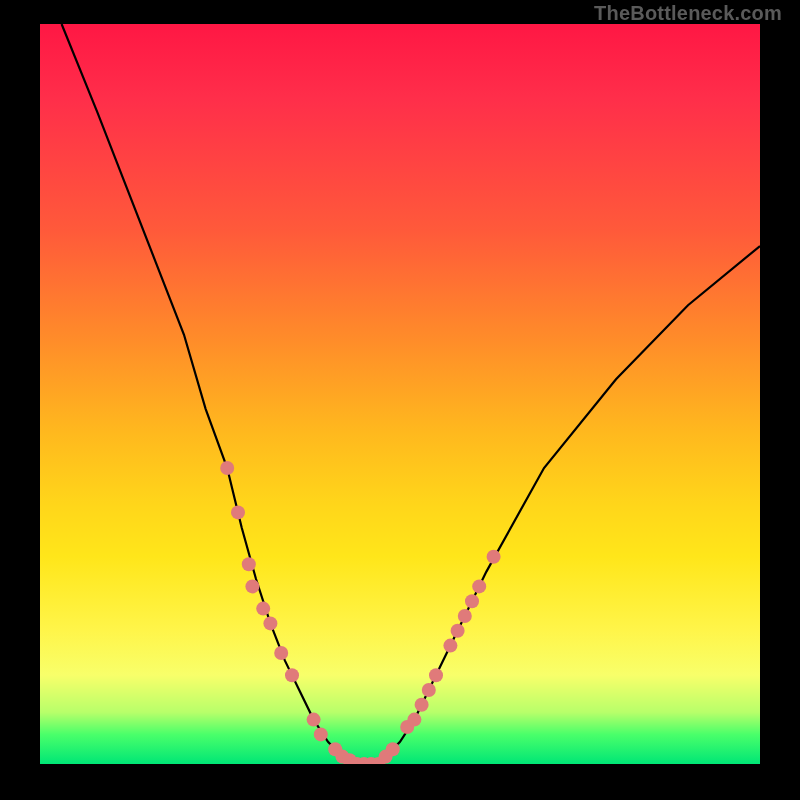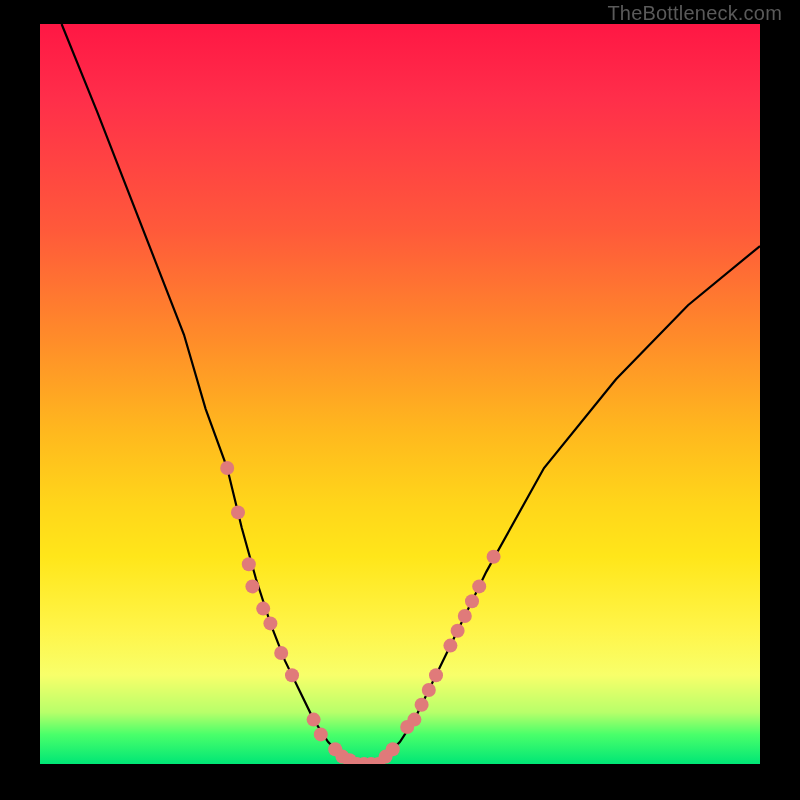--- a/index.html
+++ b/index.html
@@ -46,21 +46,21 @@
     width: 720px;
     height: 740px;
   }
   .watermark {
     position: absolute;
     top: 2px;
     right: 18px;
     color: #5a5a5a;
     font-size: 20px;
     letter-spacing: 0.2px;
-    font-weight: 400;
+    font-weight: 700;
     user-select: none;
   }
 </style>
 </head>
 <body>
 
 <div class="stage">
 
   <div class="watermark">TheBottleneck.com</div>
 

